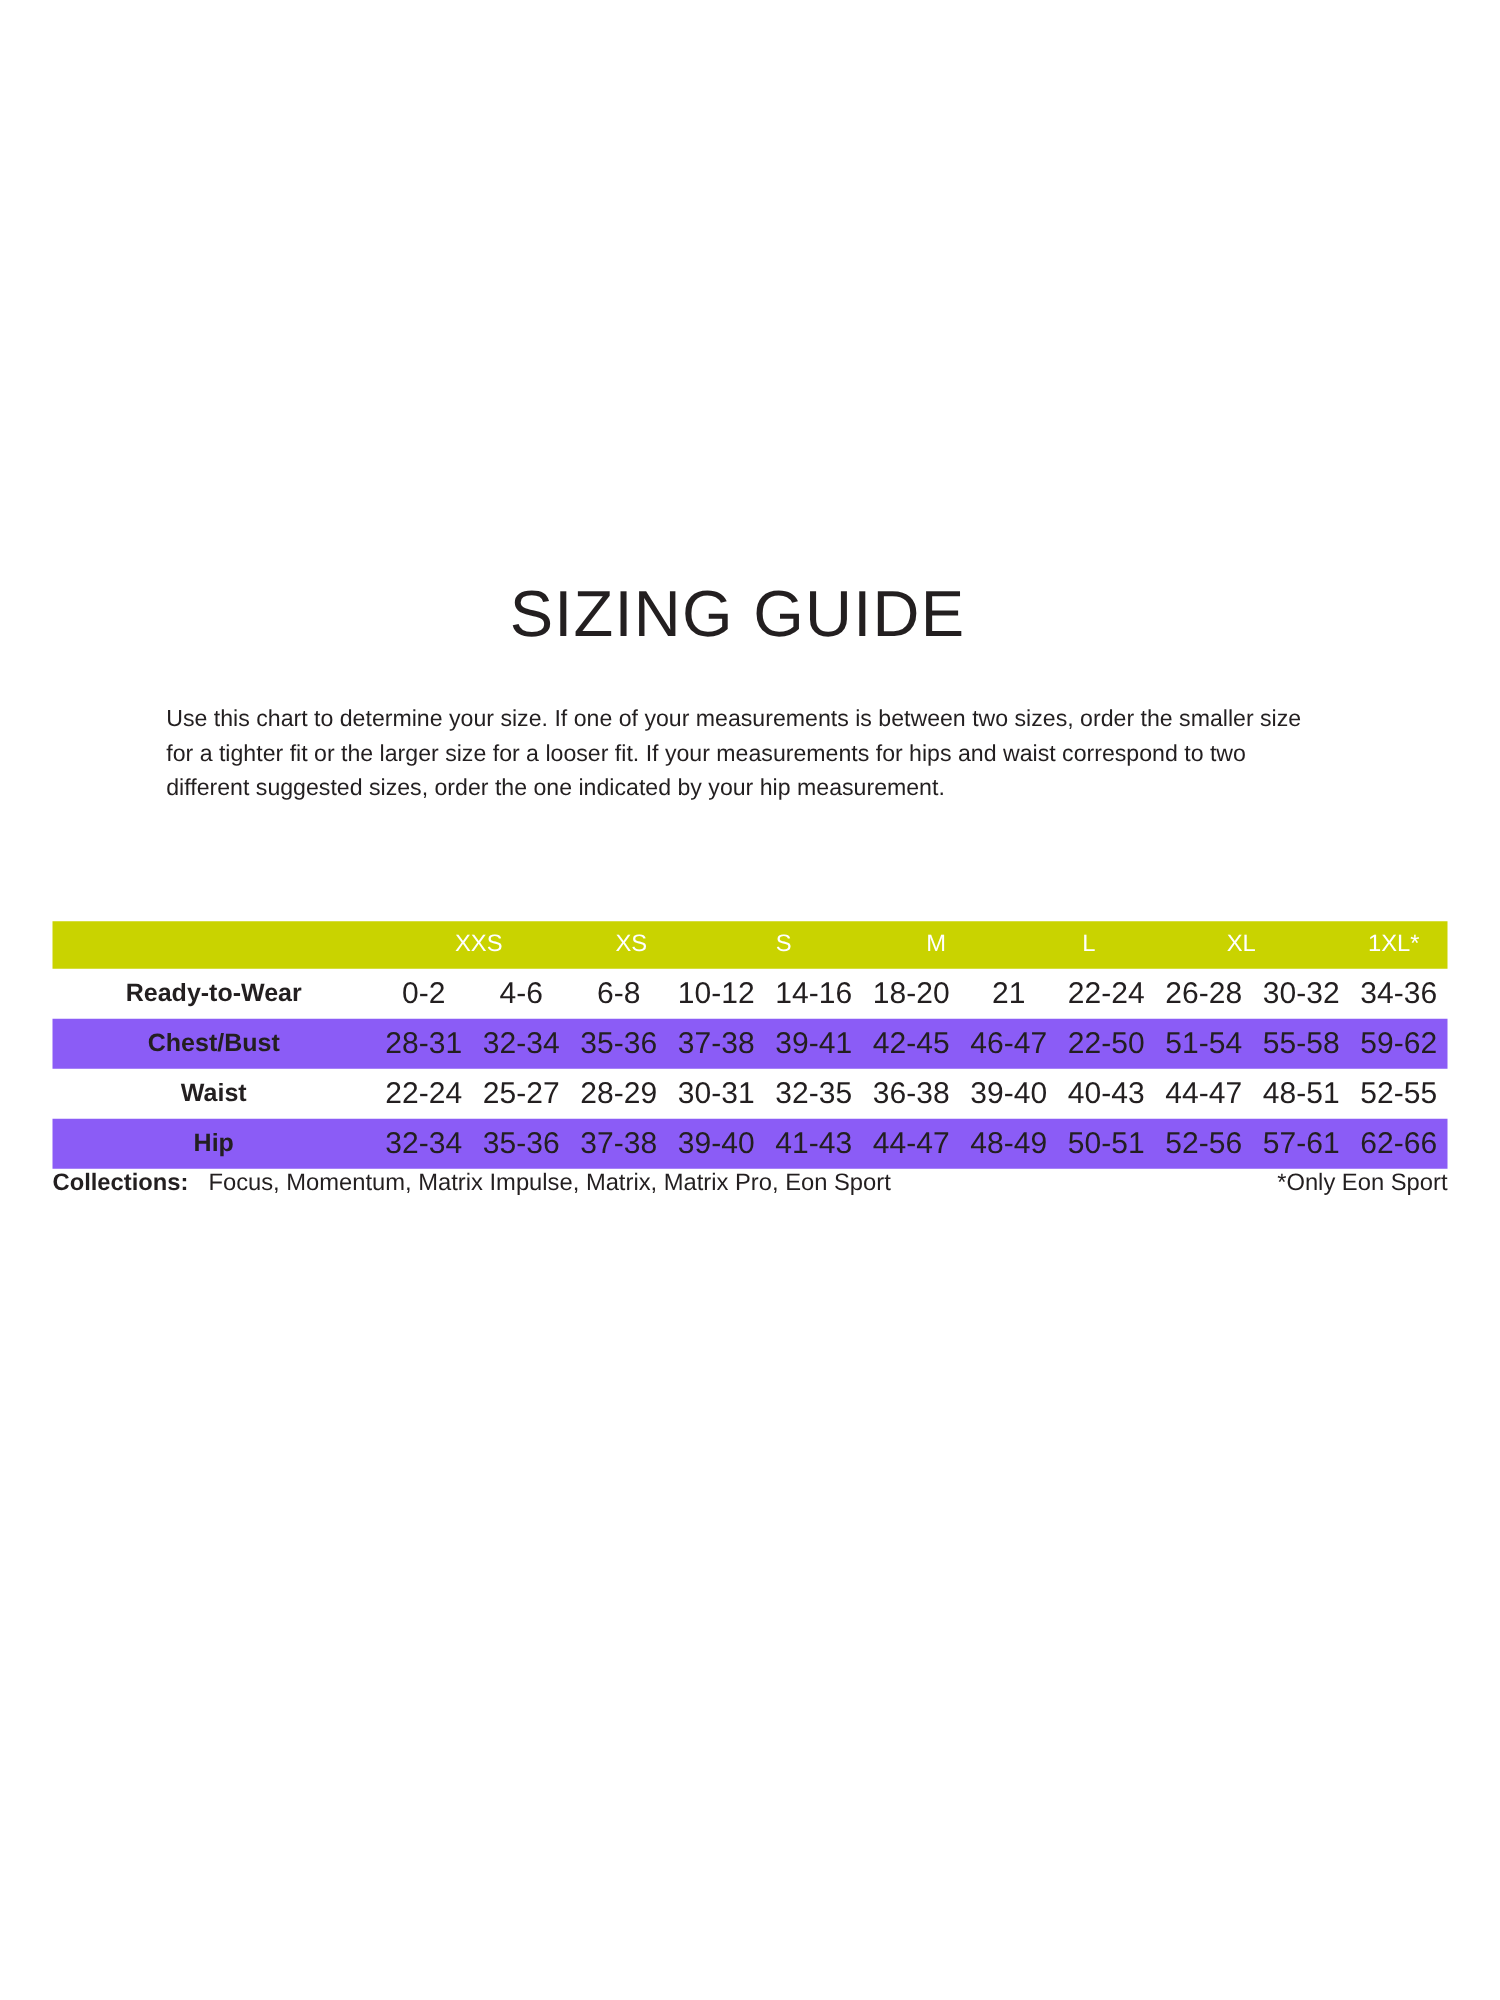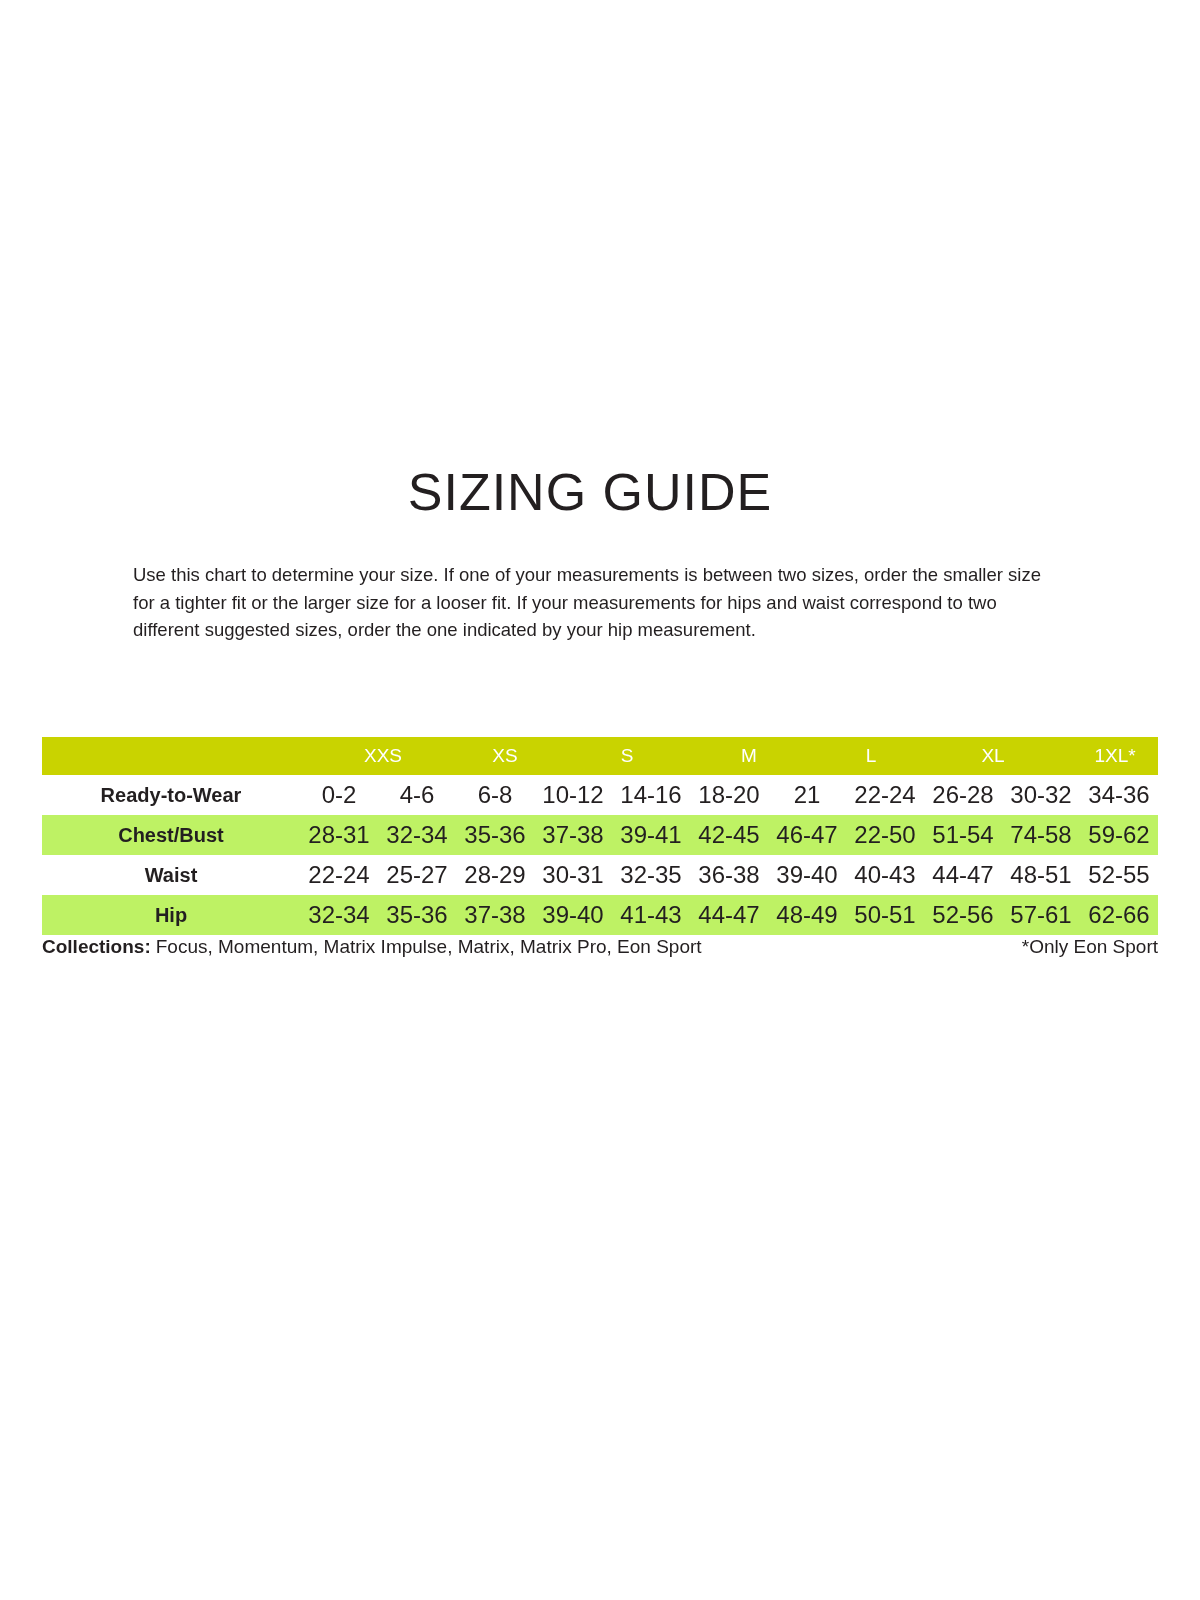--- a/index.html
+++ b/index.html
@@ -58,21 +58,21 @@
     grid-template-columns: 258px repeat(11, 78px);
     align-items: center;
     height: 40px;
   }
   .size-table .tr.thead {
     background: #c9d300;
     height: 38px;
     gap: 44px;
   }
   .size-table .tr.alt {
-    background: #bef264;
+    background: #8b5cf6;
   }
   .size-table .th {
     color: #ffffff;
     font-size: 19px;
     text-align: center;
   }
   .size-table .row-label {
     font-size: 20px;
     font-weight: bold;
     text-align: center;
@@ -86,21 +86,21 @@
     top: 936px;
     left: 42px;
     width: 1116px;
     display: flex;
     justify-content: space-between;
     align-items: baseline;
     font-size: 19px;
   }
   .collections-label {
     font-weight: bold;
-    margin-right: 5px;
+    margin-right: 16px;
   }
 </style>
 </head>
 <body>
 
 <div class="page">
 
   <h1 class="page-title">SIZING GUIDE</h1>
 
   <p class="intro-text">Use this chart to determine your size. If one of your measurements is between two sizes, order the smaller size for a tighter fit or the larger size for a looser fit. If your measurements for hips and waist correspond to two different suggested sizes, order the one indicated by your hip measurement.</p>
@@ -139,21 +139,21 @@
         <div class="row-label">Chest/Bust</div>
         <div class="td">28-31</div>
         <div class="td">32-34</div>
         <div class="td">35-36</div>
         <div class="td">37-38</div>
         <div class="td">39-41</div>
         <div class="td">42-45</div>
         <div class="td">46-47</div>
         <div class="td">22-50</div>
         <div class="td">51-54</div>
-        <div class="td">74-58</div>
+        <div class="td">55-58</div>
         <div class="td">59-62</div>
       </div>
       <div class="tr">
         <div class="row-label">Waist</div>
         <div class="td">22-24</div>
         <div class="td">25-27</div>
         <div class="td">28-29</div>
         <div class="td">30-31</div>
         <div class="td">32-35</div>
         <div class="td">36-38</div>

